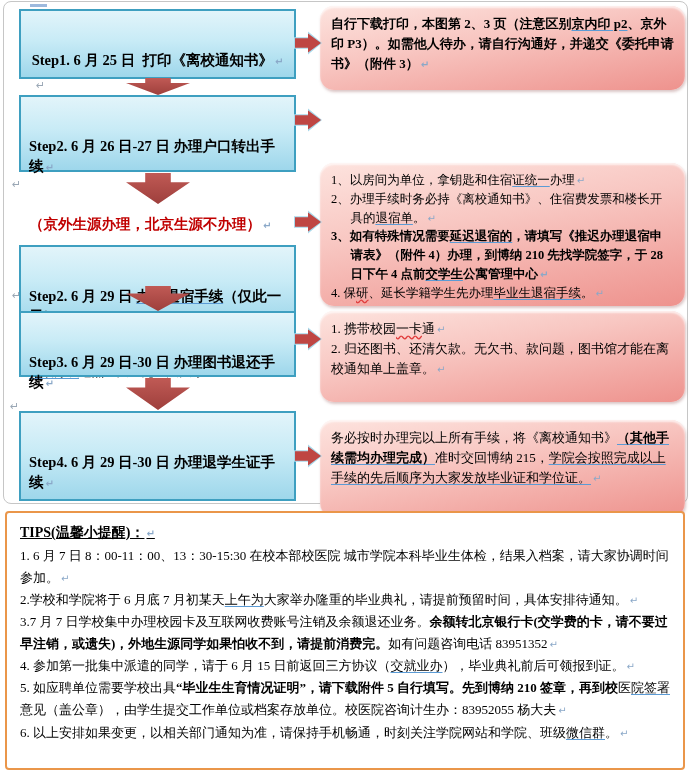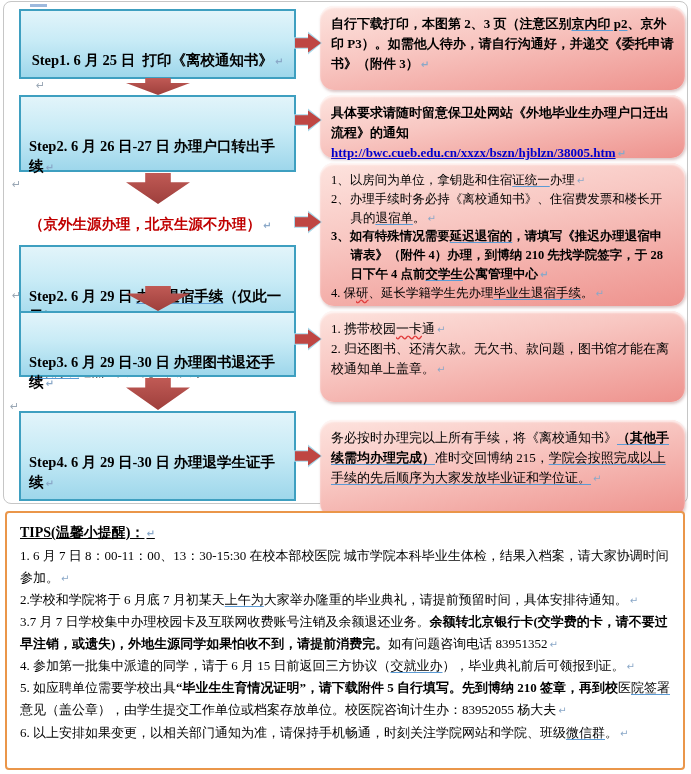--- a/index.html
+++ b/index.html
@@ -109,23 +109,20 @@
       <div class="in"></div>
     </div>
   <div class="harrow" style="top:444px;">
       <div class="in"></div>
     </div>
 
   <div class="note" style="top:6px;height:84px;">
     <span>自行下载打印，本图第 2、3 页（注意区别</span><span class="u">京内印 p2</span><span>、京外印 P3）。如需他人待办，请自行沟通好，并递交《委托申请书》（附件 3）</span><span class="pc">↵</span>
   </div>
 
-  <div class="note" style="top:95px;height:63px;">
-    <span>具体要求请随时留意保卫处网站《外地毕业生办理户口迁出流程》的通知 </span><span class="link">http://bwc.cueb.edu.cn/xxzx/bszn/hjblzn/38005.htm</span><span class="pc">↵</span>
-  </div>
 
   <div class="note" style="top:163px;height:143px;font-size:12.5px;line-height:1.5;font-weight:normal;">
     <div class="li"><span>1、以房间为单位，拿钥匙和住宿</span><span class="u">证统一</span><span>办理</span><span class="pc">↵</span></div>
     <div class="li"><span>2、办理手续时务必持《离校通知书》、住宿费发票和楼长开具的</span><span class="u">退宿单</span><span>。</span><span class="pc">↵</span></div>
     <div class="li bold"><span>3、如有特殊情况需要</span><span class="u">延迟退宿的</span><span>，请填写《推迟办理退宿申请表》（附件 4）办理，到博纳 210 先找学院签字，于 28 日下午 4 点前</span><span class="u">交学生</span><span>公寓管理中心</span><span class="pc">↵</span></div>
     <div class="li"><span>4. 保</span><span class="uw">研</span><span>、延长学籍学生先办理</span><span class="u">毕业生退宿手续</span><span>。</span><span class="pc">↵</span></div>
   </div>
 
   <div class="note" style="top:311px;height:91px;font-weight:normal;">
     <div><span>1. 携带校园</span><span class="uw">一卡</span><span>通</span><span class="pc">↵</span></div>

